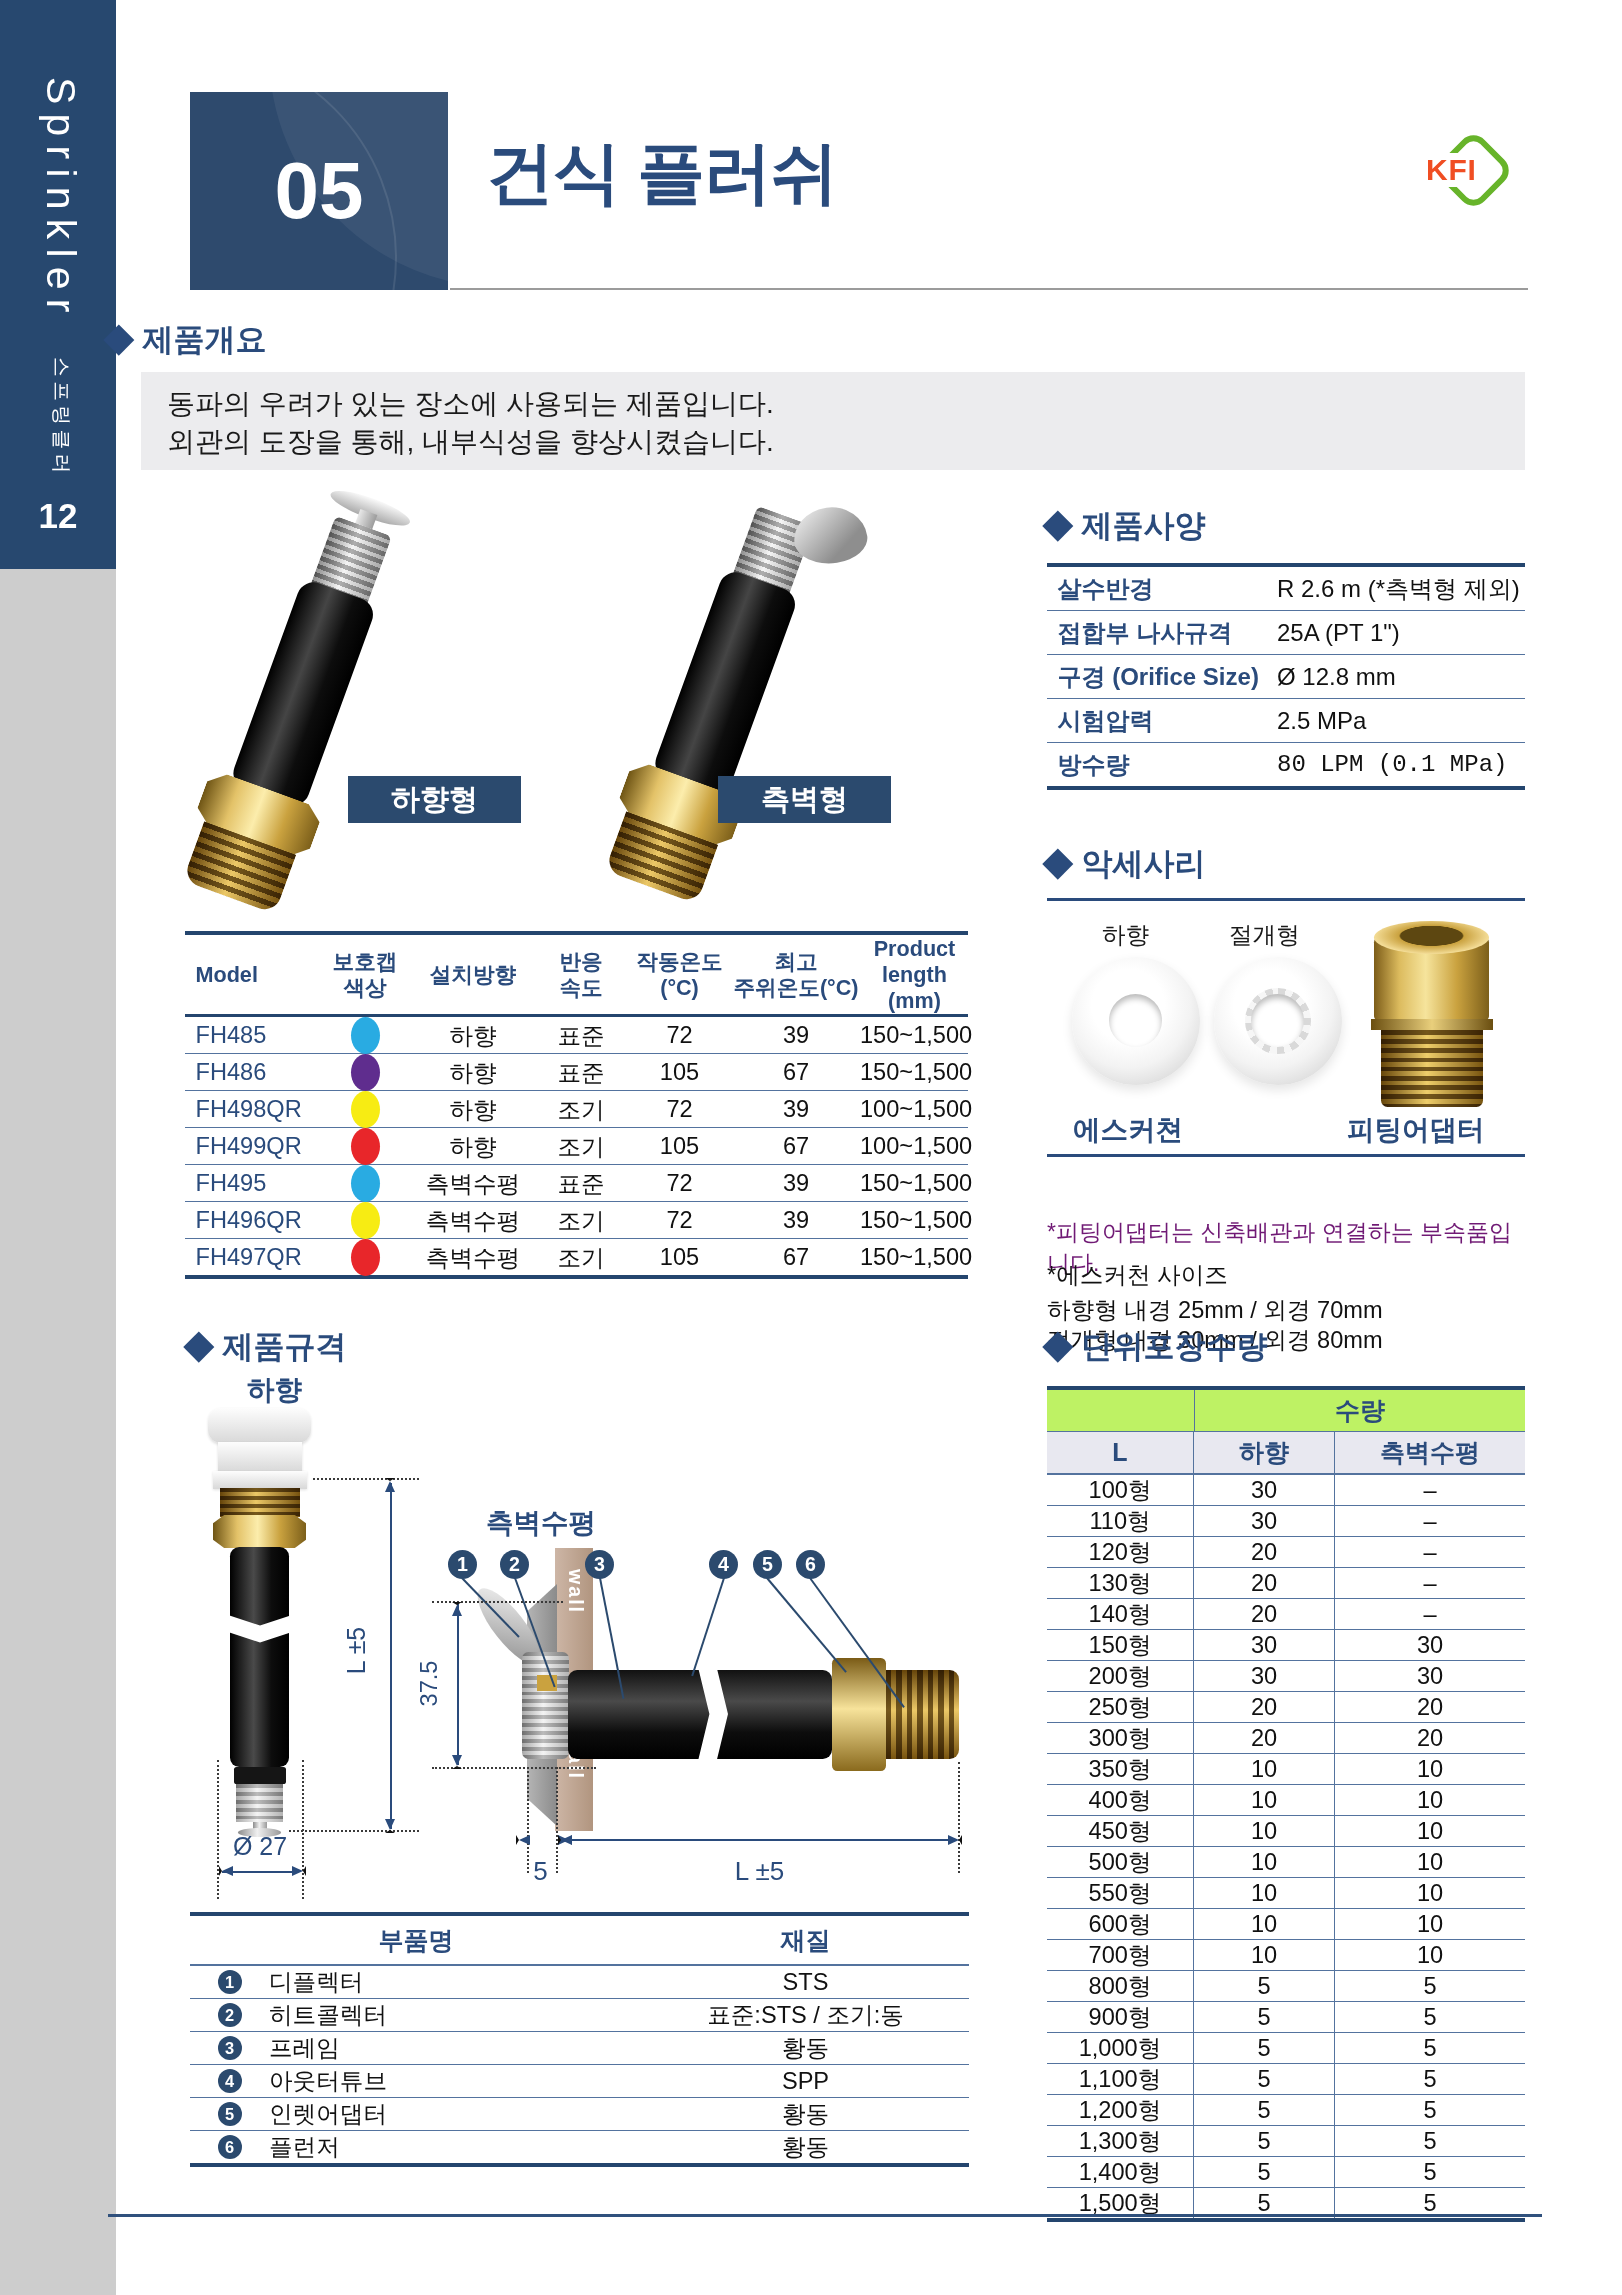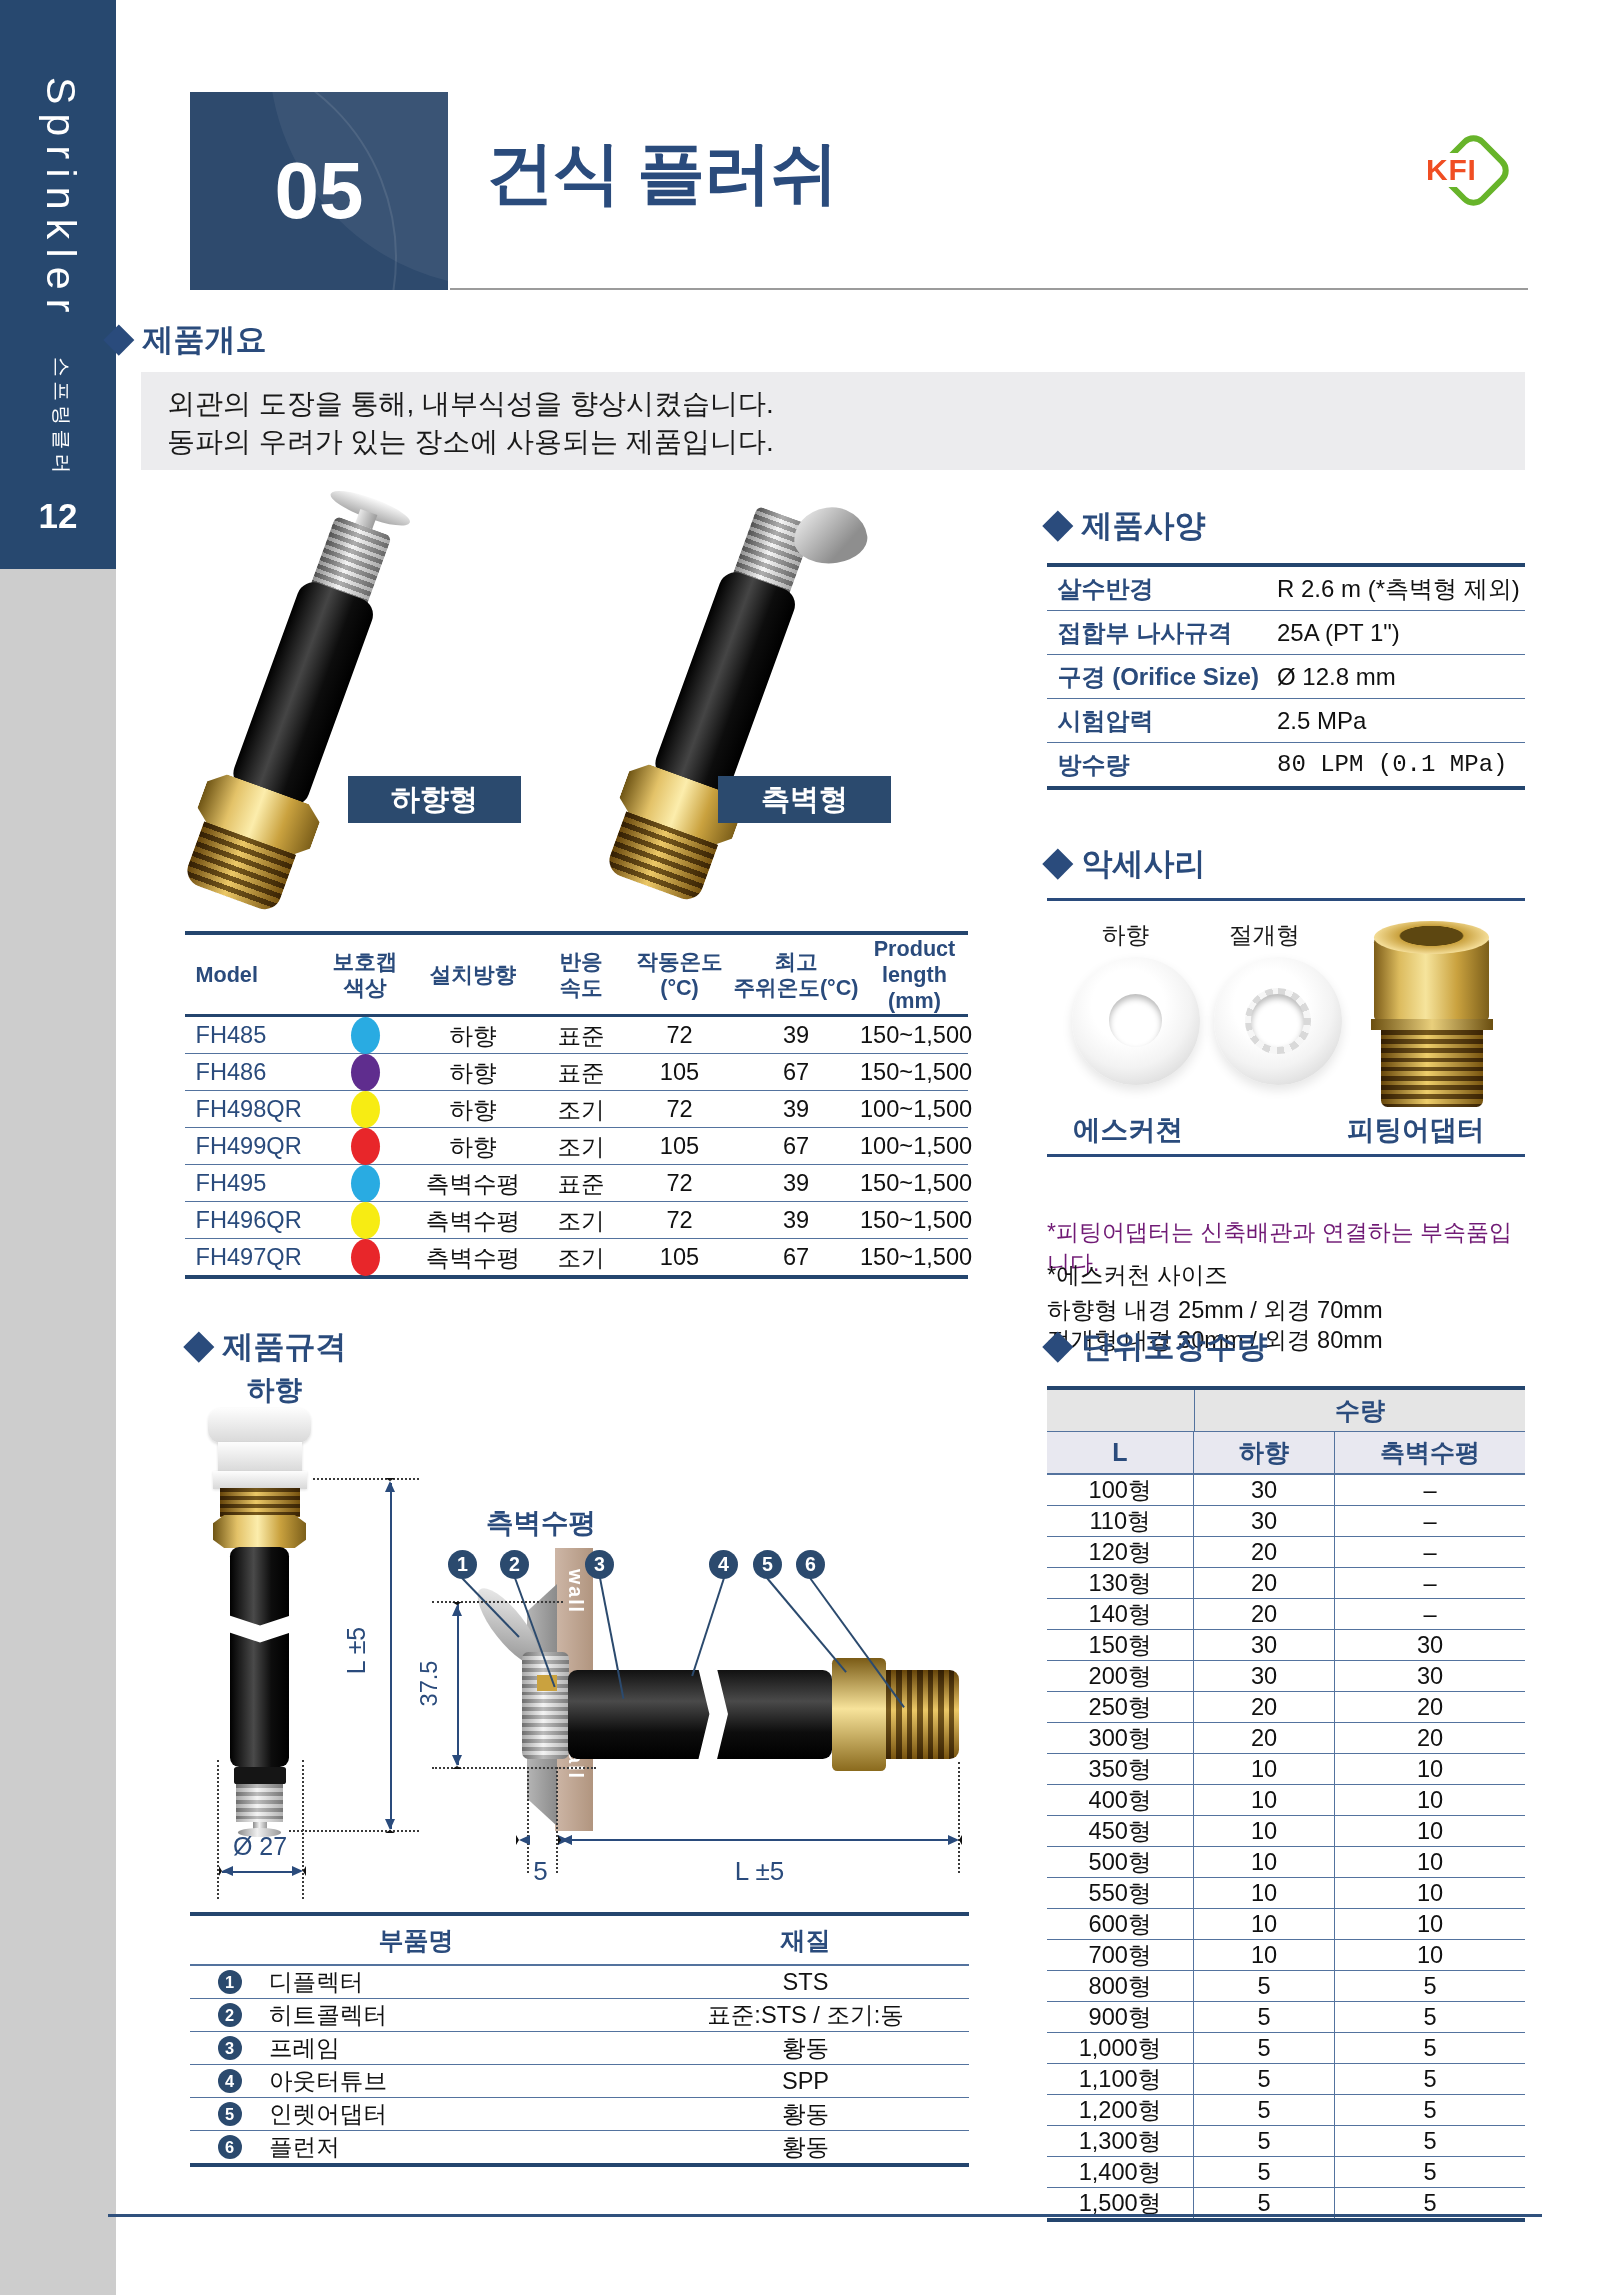--- a/index.html
+++ b/index.html
@@ -140,21 +140,21 @@
   .pt-row{display:flex;height:32px;align-items:center;border-bottom:1.3px solid #54739e;font-size:23.6px;}
   .pt-row:last-child{border-bottom:none;}
   .pt-no{width:79px;display:flex;justify-content:center;}
   .pt-circle{width:24px;height:24px;border-radius:50%;background:#2b4a6e;color:#fff;font-weight:bold;
              font-size:16.4px;display:flex;align-items:center;justify-content:center;}
   .pt-name{width:373px;text-align:left;}
   .pt-mat{width:327px;text-align:center;}
 
   
   #pack-table{left:1047px;top:1386px;width:478px;border-top:4.6px solid #24456e;border-bottom:4.6px solid #24456e;font-size:23.6px;}
-  .pk-h1{display:flex;height:41px;background:#e5e5e5;border-bottom:1.3px solid #54739e;}
+  .pk-h1{display:flex;height:41px;background:#bef264;border-bottom:1.3px solid #54739e;}
   .pk-h1a{width:147px;border-right:1.3px solid #54739e;}
   .pk-h1b{flex:1;display:flex;align-items:center;justify-content:center;color:#2a4b7c;font-weight:bold;font-size:25px;}
   .pk-h2{display:flex;height:41px;background:#e8e8f0;border-bottom:2px solid #54739e;color:#2a4b7c;font-weight:bold;font-size:25px;}
   .pk-h2 div{display:flex;align-items:center;justify-content:center;}
   .pk-c1{width:147px;border-right:1.3px solid #54739e;box-sizing:border-box;}
   .pk-c2{width:141px;border-right:1.3px solid #54739e;box-sizing:border-box;}
   .pk-c3{width:190px;}
   .pk-row{display:flex;height:30px;border-bottom:1.3px solid #54739e;}
   .pk-row:last-child{border-bottom:none;}
   .pk-row div{display:flex;align-items:center;justify-content:center;}
@@ -180,22 +180,22 @@
 <div class="abs" id="kfi">
   <div class="kfi-diamond"></div>
   <div class="kfi-text">KFI</div>
 </div>
 
 <div class="abs sec-head" style="left:108px;top:319px;">
   <span class="diamond"></span>
   <span>제품개요</span>
 </div>
 <div class="abs" id="overview-box">
+  <div>동파의 우려가 있는 장소에 사용되는 제품입니다.</div>
   <div>외관의 도장을 통해, 내부식성을 향상시켰습니다.</div>
-  <div>동파의 우려가 있는 장소에 사용되는 제품입니다.</div>
 </div>
 
 <div class="spr" style="left:216px;top:486px;">
   <div class="sp-defl"></div>
   <div class="sp-pin"></div>
   <div class="sp-head"></div>
   <div class="sp-body"></div>
   <div class="sp-hex"></div>
   <div class="sp-thread"></div>
 </div>

